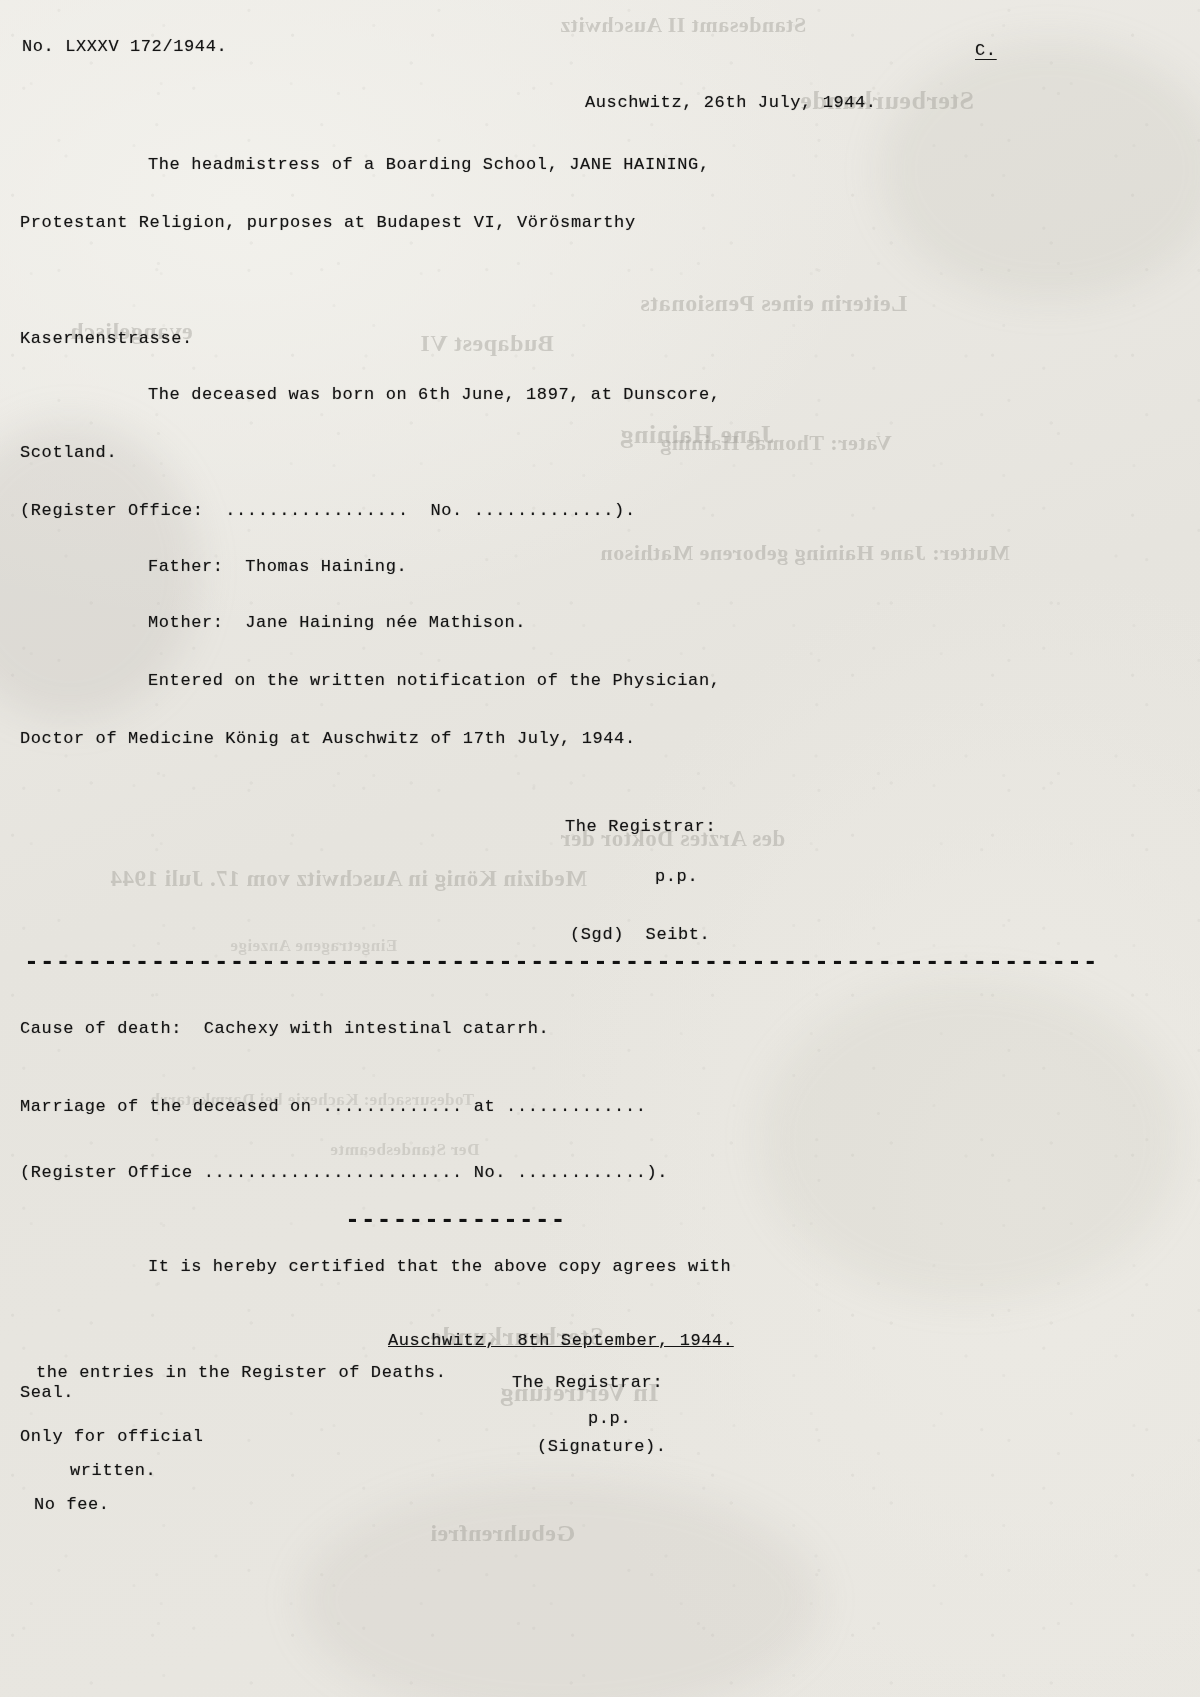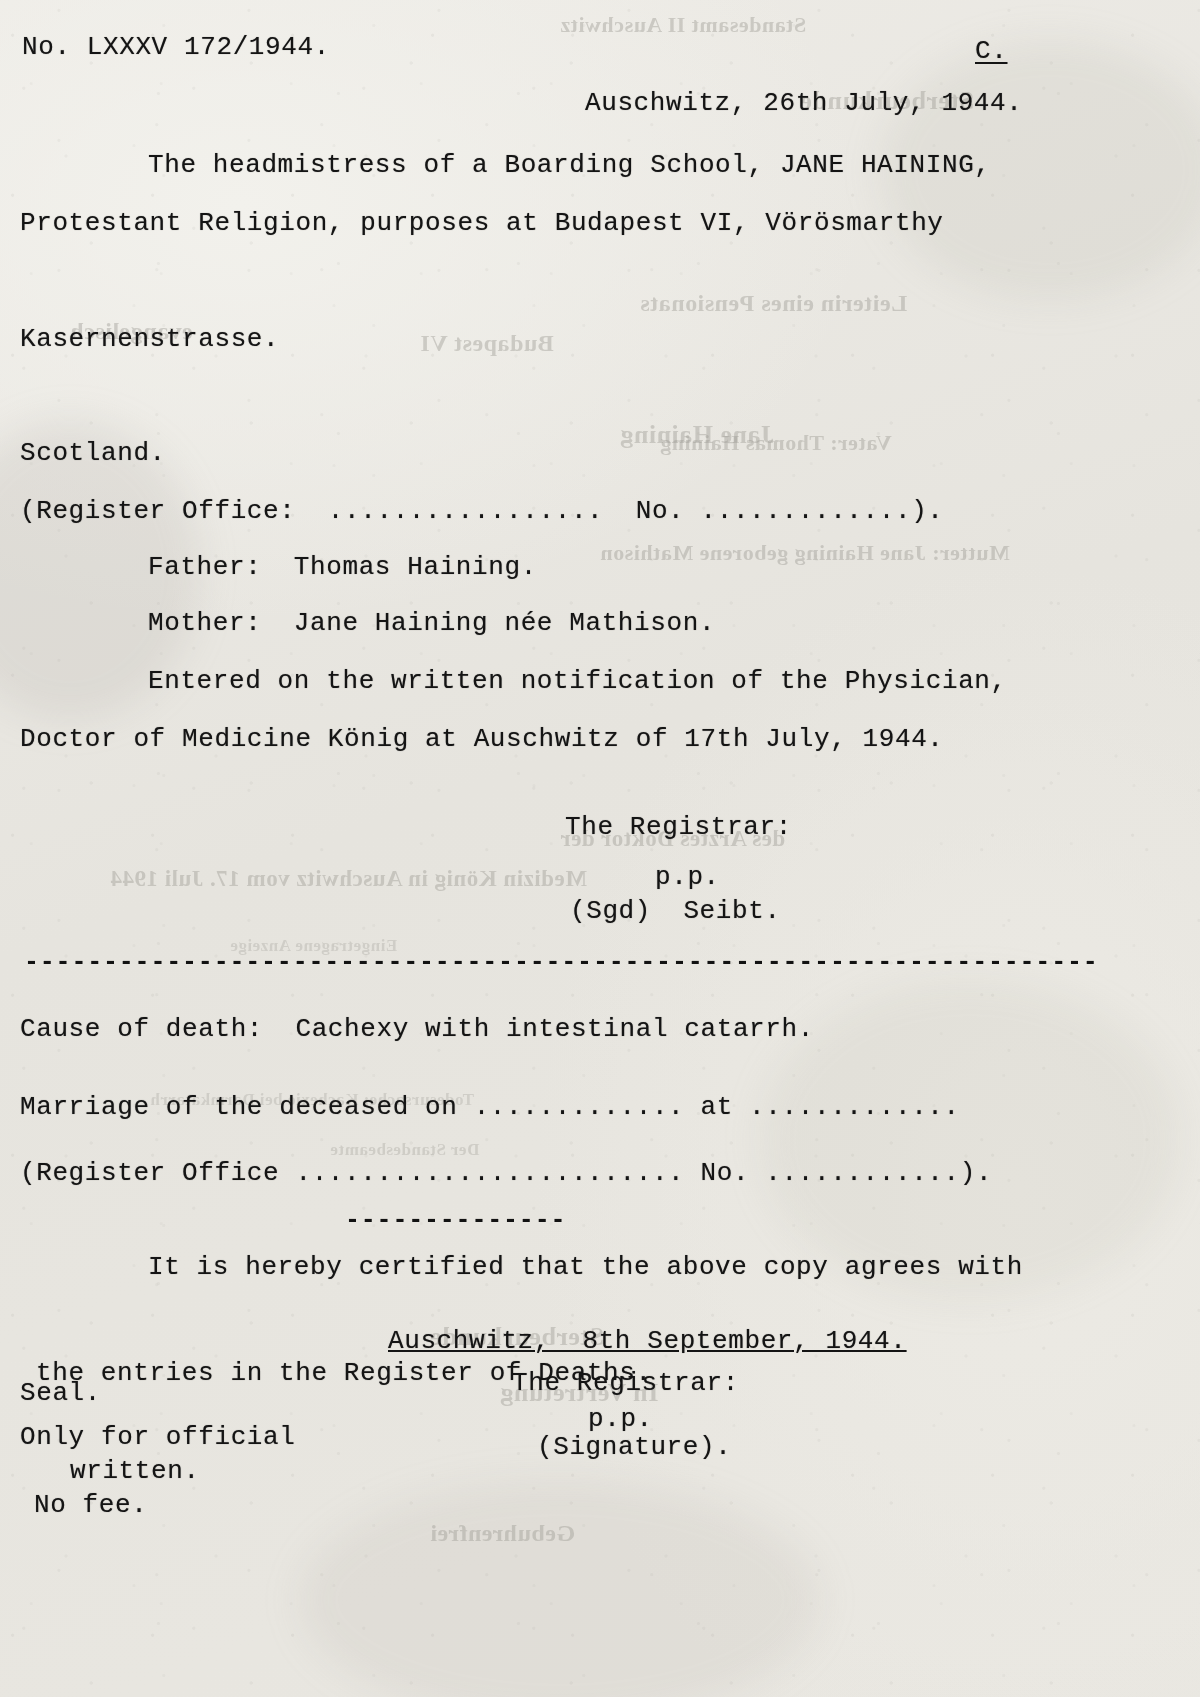--- a/index.html
+++ b/index.html
@@ -68,21 +68,21 @@
   .sheet {
     position: absolute;
     left: 0; top: 0;
     width: 1200px;
     height: 1697px;
     padding: 0;
   }
   .ln {
     position: absolute;
     white-space: pre;
-    font-size: 26px;
+    font-size: 17px;
     line-height: 30px;
     letter-spacing: .6px;
     color: #141414;
     text-shadow: 0 0 1px rgba(20,20,20,.45);
   }
   .u { text-decoration: underline; text-underline-offset: 4px; }
 
   
   .rule {
     position: absolute;
@@ -126,33 +126,34 @@
   <div class="sheet">
 
     <div class="ln" style="left:22px;top:32px;">No. LXXXV 172/1944.</div>
     <div class="ln u" style="left:975px;top:36px;">C.</div>
     <div class="ln" style="left:585px;top:88px;">Auschwitz, 26th July, 1944.</div>
 
     <div class="ln" style="left:148px;top:150px;">The headmistress of a Boarding School, JANE HAINING,</div>
     <div class="ln" style="left:20px;top:208px;">Protestant Religion, purposes at Budapest VI, Vörösmarthy</div>
     <div class="ln" style="left:20px;top:324px;">Kasernenstrasse.</div>
 
+    <div class="ln" style="left:148px;top:380px;">The deceased was born on 6th June, 1897, at Dunscore,</div>
     <div class="ln" style="left:20px;top:438px;">Scotland.</div>
 
     <div class="ln" style="left:20px;top:496px;">(Register Office:  .................  No. .............).</div>
 
     <div class="ln" style="left:148px;top:552px;">Father:  Thomas Haining.</div>
     <div class="ln" style="left:148px;top:608px;">Mother:  Jane Haining née Mathison.</div>
 
     <div class="ln" style="left:148px;top:666px;">Entered on the written notification of the Physician,</div>
     <div class="ln" style="left:20px;top:724px;">Doctor of Medicine König at Auschwitz of 17th July, 1944.</div>
 
     <div class="ln" style="left:565px;top:812px;">The Registrar:</div>
     <div class="ln" style="left:655px;top:862px;">p.p.</div>
-    <div class="ln" style="left:570px;top:896px;text-align:center;">(Sgd)  Seibt.</div>
+    <div class="ln" style="left:570px;top:920px;text-align:center;">(Sgd)  Seibt.</div>
 
     <div class="rule" style="left:24px;top:950px;width:1072px;">------------------------------------------------------------------------</div>
 
     <div class="ln" style="left:20px;top:1014px;">Cause of death:  Cachexy with intestinal catarrh.</div>
     <div class="ln" style="left:20px;top:1092px;">Marriage of the deceased on ............. at .............</div>
     <div class="ln" style="left:20px;top:1158px;">(Register Office ........................ No. ............).</div>
 
     <div class="rule" style="left:345px;top:1208px;width:280px;">--------------</div>
 
     <div class="ln" style="left:148px;top:1252px;">It is hereby certified that the above copy agrees with</div>

